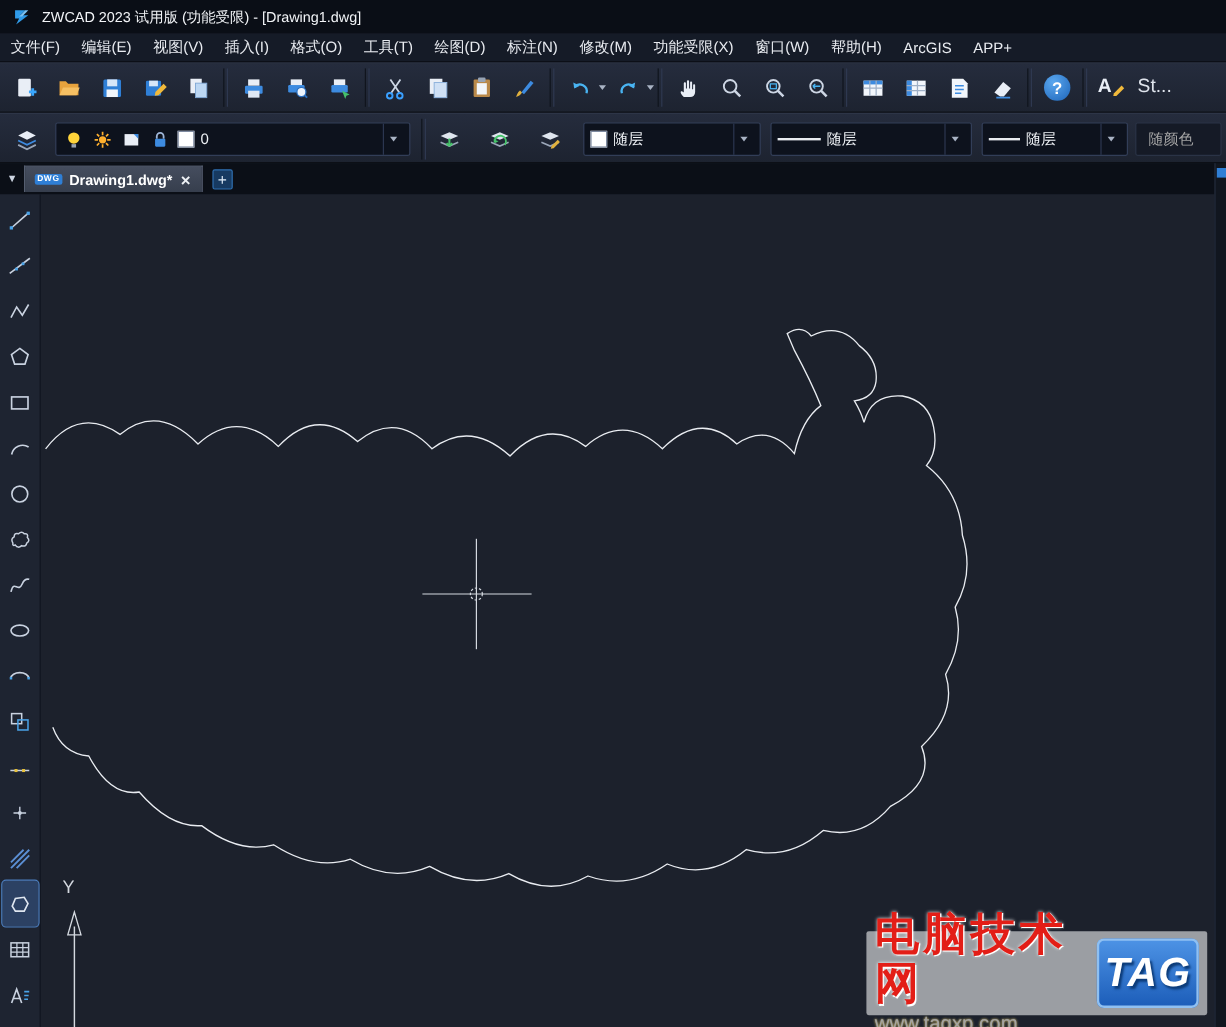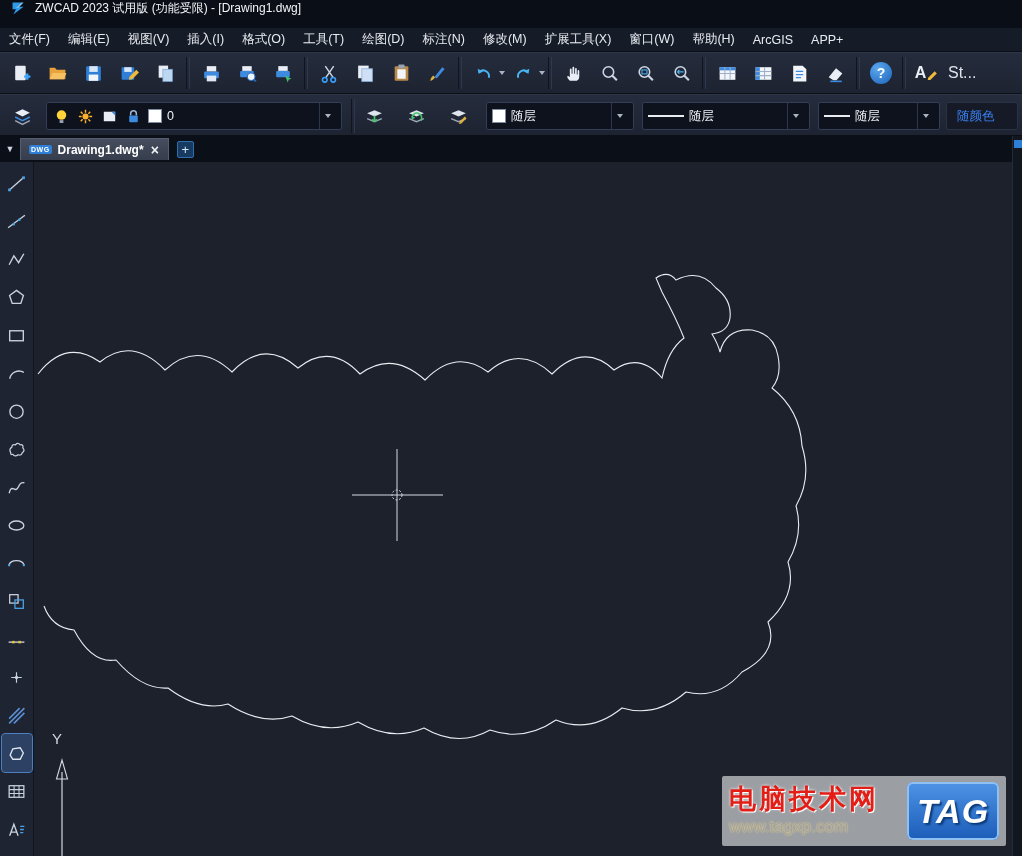--- a/index.html
+++ b/index.html
@@ -1,21 +1,21 @@
 <!DOCTYPE html>
 <html><head>
 <meta charset="utf-8">
 <style>
 *{margin:0;padding:0;box-sizing:border-box}
 html,body{background:#05070b}
 body{font-family:"Liberation Sans","DejaVu Sans",sans-serif}
 #window{position:relative;width:1022px;height:856px;background:#1c212c;overflow:hidden;color:#e8ebf0}
 
 
-.titlebar{position:absolute;left:0;top:0;width:1022px;height:28px;background:#0a0e16;display:flex;padding:0 10px;gap:8px;font-size:12px;color:#f2f4f7}
+.titlebar{position:absolute;left:0;top:0;width:1022px;height:28px;background:#0a0e16;display:flex;align-items:center;padding:0 10px;gap:8px;font-size:12px;color:#f2f4f7}
 .logo{width:17px;height:17px;flex:0 0 auto}
 
 
 .menubar{position:absolute;left:0;top:28px;width:1022px;height:24px;background:#151b27;display:flex;align-items:center;font-size:12.5px;border-bottom:1px solid #0a0d14}
 .mitem{padding:1px 9px;cursor:default;white-space:nowrap}
 
 
 .toolbar{position:absolute;left:0;width:1022px;height:42px;background:linear-gradient(#252c3d,#1d2330);border-top:1px solid #2d3547;border-bottom:1px solid #0c0f16;display:flex;align-items:center;padding:0 3px}
 #toolbar1{top:52px}
 #toolbar2{top:94px}
@@ -30,21 +30,21 @@
 
 
 #toolbar2{position:absolute}
 .t2abs{position:absolute;top:4px;height:34px;display:flex;align-items:center}
 .combo{position:absolute;top:7px;height:28px;background:#0d121d;border:1px solid #323e58;border-radius:2px;display:flex;align-items:center;gap:5px;padding:0 5px;font-size:12.5px;color:#eef1f5}
 .combo .dd{margin-left:auto;align-self:stretch;width:17px;border-left:1px solid #2b3650;display:flex;align-items:center;justify-content:center}
 .dd .caret{margin:0}
 .swatch{width:14px;height:14px;background:#fff;border:1px solid #7e8aa0;flex:0 0 auto}
 .lt-line{width:36px;height:0;border-top:2px solid #e8ebf0;flex:0 0 auto}
 .lw-line{width:26px;height:0;border-top:2px solid #e8ebf0;flex:0 0 auto}
-.plotbox{position:absolute;top:7px;height:28px;background:#151a26;border:1px solid #2a3346;border-radius:2px;display:flex;align-items:center;padding:0 10px;font-size:12.5px;color:#3b82f6}
+.plotbox{position:absolute;top:7px;height:28px;background:#151a26;border:1px solid #2a3346;border-radius:2px;display:flex;align-items:center;padding:0 10px;font-size:12.5px;color:#a3a3a3}
 
 
 .tabbar{position:absolute;left:0;top:136px;width:1022px;height:26px;background:#0b0f17;display:flex;align-items:center}
 .tabdd{width:16px;height:22px;display:flex;align-items:center;justify-content:center;font-size:9px;color:#cdd5e2;margin-left:2px}
 .tab{height:22px;display:flex;align-items:center;gap:6px;background:linear-gradient(#454d5e,#363e4d);padding:0 8px;font-size:12px;font-weight:bold;color:#fff;margin-left:2px;border:1px solid #555e70;border-bottom:none}
 .dwgbadge{background:#2f7fd6;color:#fff;font-size:7px;font-weight:bold;padding:1px 2px;border-radius:2px;letter-spacing:.5px}
 .tabclose{color:#eef1f5;font-weight:bold;font-size:14px;line-height:1;padding:0 1px}
 .newtab{width:17px;height:17px;background:#173a61;border:1px solid #2f6fb0;color:#dce8f5;display:flex;align-items:center;justify-content:center;font-size:13px;margin-left:8px;border-radius:2px}
 
 
@@ -56,21 +56,21 @@
 .canvas{position:absolute;left:34px;top:162px;width:978px;height:694px;background:#1c212c;overflow:hidden}
 .canvas svg{position:absolute;left:0;top:0}
 
 
 .rightstrip{position:absolute;left:1012px;top:136px;width:10px;height:720px;background:#11161f;border-left:1px solid #232c3d}
 .rs-square{position:absolute;left:1px;top:4px;width:8px;height:8px;background:#2f7fd6}
 
 
 .watermark{position:absolute;left:722px;top:776px;width:284px;height:70px;background:rgba(173,175,180,.88);display:flex;align-items:center;justify-content:space-between;padding:3px 7px;border-radius:2px}
 .wm-left{display:flex;flex-direction:column;justify-content:center;gap:2px}
-.wm-title{font-size:27px;font-weight:bold;color:#e31e17;letter-spacing:3px;text-shadow:0 0 3px #fff,1px 1px 0 #ffffff;line-height:1.1}
+.wm-title{font-size:37px;font-weight:bold;color:#e31e17;letter-spacing:3px;text-shadow:0 0 3px #fff,1px 1px 0 #ffffff;line-height:1.1}
 .wm-url{font-size:17px;font-weight:normal;color:#a3a3a3;text-shadow:0 0 2px #ffe27a}
 .wm-badge{width:92px;height:58px;background:linear-gradient(180deg,#4e94e6,#1b5cb8);border-radius:6px;display:flex;align-items:center;justify-content:center;box-shadow:inset 0 0 0 2px #8fc0f2}
 .wm-badge span{font-size:34px;font-weight:900;color:#fff;font-style:italic;text-shadow:2px 2px 2px #0b3a77;letter-spacing:1px}
 </style>
 </head>
 <body>
 
 <div id="window">
 
   <div class="titlebar">
@@ -94,21 +94,21 @@
       <div class="mitem"><span>格式(O)</span></div>
 
       <div class="mitem"><span>工具(T)</span></div>
 
       <div class="mitem"><span>绘图(D)</span></div>
 
       <div class="mitem"><span>标注(N)</span></div>
 
       <div class="mitem"><span>修改(M)</span></div>
 
-      <div class="mitem"><span>扩展工具(X)</span></div>
+      <div class="mitem"><span>功能受限(X)</span></div>
 
       <div class="mitem"><span>窗口(W)</span></div>
 
       <div class="mitem"><span>帮助(H)</span></div>
 
       <div class="mitem"><span>ArcGIS</span></div>
 
       <div class="mitem"><span>APP+</span></div>
 
   </nav>

